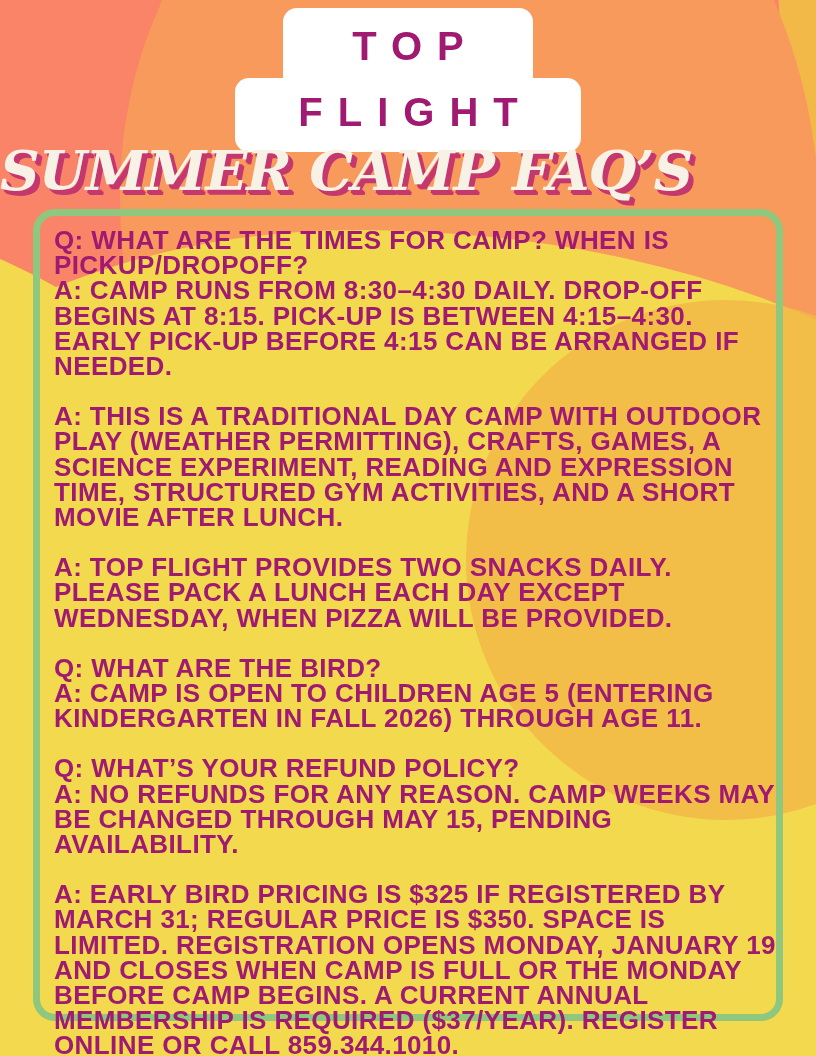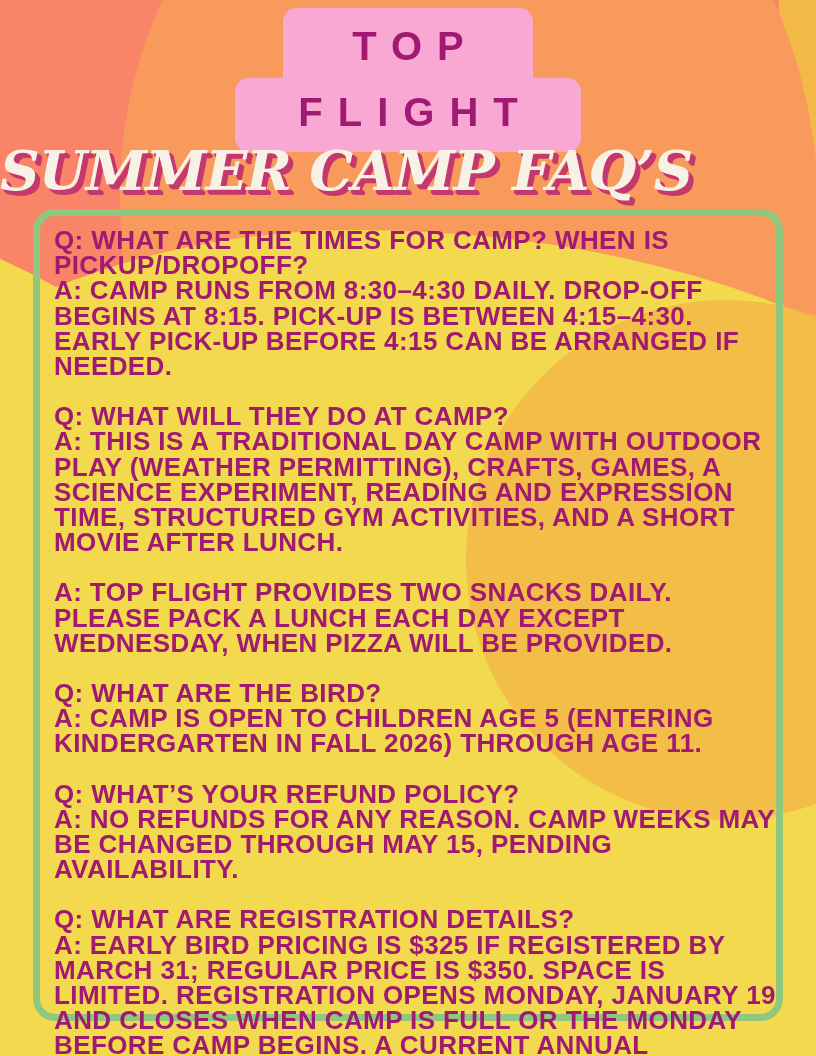--- a/index.html
+++ b/index.html
@@ -112,21 +112,21 @@
     position: absolute;
     left: 0;
     top: 8px;
     width: 816px;
     z-index: 4;
     display: flex;
     flex-direction: column;
     align-items: center;
   }
   .logo-box {
-    background: #f9a8d4;
+    background: #ffffff;
     color: #A01A72;
     font-weight: 700;
     text-align: center;
     line-height: 1;
   }
   .logo-box-top {
     width: 250px;
     padding: 18px 0 14px;
     border-radius: 14px 14px 0 0;
     font-size: 40px;
@@ -227,34 +227,32 @@
   <div class="headline">SUMMER CAMP FAQ’S</div>
 
   <div class="panel"></div>
 
   <div class="faq-content">
     <div class="qa-block">
       <div class="qa-line">Q: WHAT ARE THE TIMES FOR CAMP? WHEN IS PICKUP/DROPOFF?</div>
       <div class="qa-line">A: CAMP RUNS FROM 8:30–4:30 DAILY. DROP-OFF BEGINS AT 8:15. PICK-UP IS BETWEEN 4:15–4:30. EARLY PICK-UP BEFORE 4:15 CAN BE ARRANGED IF NEEDED.</div>
     </div>
     <div class="qa-block">
-      <div class="qa-line">Q: WHAT WILL THEY DO AT CAMP?</div>
       <div class="qa-line">A: THIS IS A TRADITIONAL DAY CAMP WITH OUTDOOR PLAY (WEATHER PERMITTING), CRAFTS, GAMES, A SCIENCE EXPERIMENT, READING AND EXPRESSION TIME, STRUCTURED GYM ACTIVITIES, AND A SHORT MOVIE AFTER LUNCH.</div>
     </div>
     <div class="qa-block">
       <div class="qa-line">A: TOP FLIGHT PROVIDES TWO SNACKS DAILY. PLEASE PACK A LUNCH EACH DAY EXCEPT WEDNESDAY, WHEN PIZZA WILL BE PROVIDED.</div>
     </div>
     <div class="qa-block">
       <div class="qa-line">Q: WHAT ARE THE BIRD?</div>
       <div class="qa-line">A: CAMP IS OPEN TO CHILDREN AGE 5 (ENTERING KINDERGARTEN IN FALL 2026) THROUGH AGE 11.</div>
     </div>
     <div class="qa-block">
       <div class="qa-line">Q: WHAT’S YOUR REFUND POLICY?</div>
       <div class="qa-line">A: NO REFUNDS FOR ANY REASON. CAMP WEEKS MAY BE CHANGED THROUGH MAY 15, PENDING AVAILABILITY.</div>
     </div>
     <div class="qa-block">
-      <div class="qa-line">Q: WHAT ARE REGISTRATION DETAILS?</div>
       <div class="qa-line">A: EARLY BIRD PRICING IS $325 IF REGISTERED BY MARCH 31; REGULAR PRICE IS $350. SPACE IS LIMITED. REGISTRATION OPENS MONDAY, JANUARY 19 AND CLOSES WHEN CAMP IS FULL OR THE MONDAY BEFORE CAMP BEGINS. A CURRENT ANNUAL MEMBERSHIP IS REQUIRED ($37/YEAR). REGISTER ONLINE OR CALL 859.344.1010.</div>
     </div>
     <div class="closing">WE CAN’T WAIT TO SEE YOU THERE!</div>
   </div>
 
 </div>
 
 </body></html>

